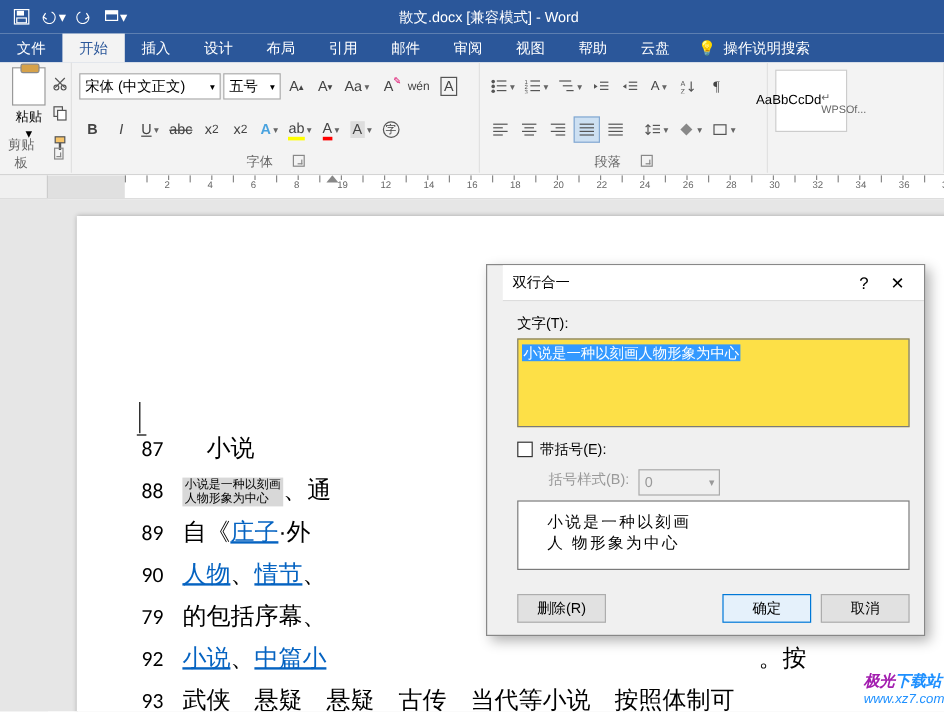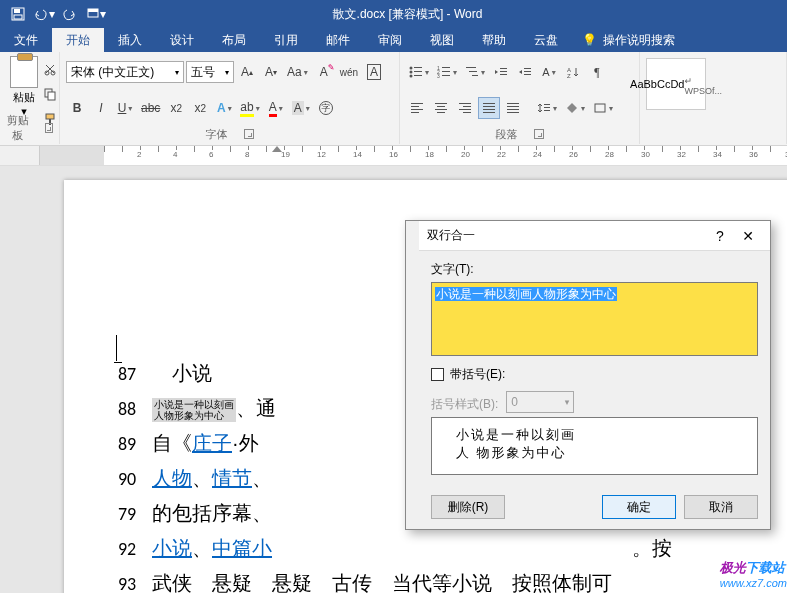--- a/index.html
+++ b/index.html
@@ -78,21 +78,21 @@
 .dialog { position: absolute; left: 405px; top: 220px; width: 366px; background: #f0f0f0; border: 1px solid #888; box-shadow: 4px 4px 10px rgba(0,0,0,.3); font-size: 12px; padding-left: 13px; }
 .dlg-title { height: 30px; display: flex; align-items: center; padding: 0 8px; background: #fff; border-bottom: 1px solid #ddd; }
 .dlg-title .t { flex: 1; }
 .dlg-title .hbtn { width: 28px; height: 22px; display: flex; align-items: center; justify-content: center; cursor: pointer; font-size: 14px; }
 .dlg-body { padding: 10px 12px; }
 .dlg-body .flabel { margin-bottom: 4px; }
 .textbox { width: 100%; height: 74px; border: 1px solid #7a7a7a; background: #fde047; padding: 3px; }
 .textbox .sel { background: #3399ff; color: #fff; display: inline; padding: 0 1px; }
 .chk-row { margin-top: 10px; display: flex; align-items: center; gap: 6px; }
 .chk { width: 13px; height: 13px; border: 1px solid #333; background: #fff; }
-.style-row { margin-top: 8px; display: flex; align-items: flex-end; gap: 8px; color: #999; }
+.style-row { margin-top: 8px; display: flex; align-items: flex-start; gap: 8px; color: #999; margin-left: 26px; }
 .combo { border: 1px solid #aaa; background: #efefef; height: 22px; width: 68px; display: flex; align-items: center; padding: 0 4px; color: #999; }
 .combo .dd { margin-left: auto; font-size: 9px; }
 .prev-lbl { margin-top: 10px; }
 .preview-box { border: 1px solid #7a7a7a; background: #fff; height: 58px; margin-top: 4px; padding: 8px 24px; font-size: 13px; font-family: SimSun, serif; line-height: 18px; letter-spacing: 2px; }
 .dlg-foot { display: flex; gap: 8px; padding: 10px 12px; }
 .dlg-foot .spacer { flex: 1; }
 .dlg-btn { height: 24px; min-width: 74px; border: 1px solid #adadad; background: #e1e1e1; display: flex; align-items: center; justify-content: center; cursor: pointer; }
 .dlg-btn.primary { border: 1px solid #0078d7; background: #e5f1fb; }
 
 

